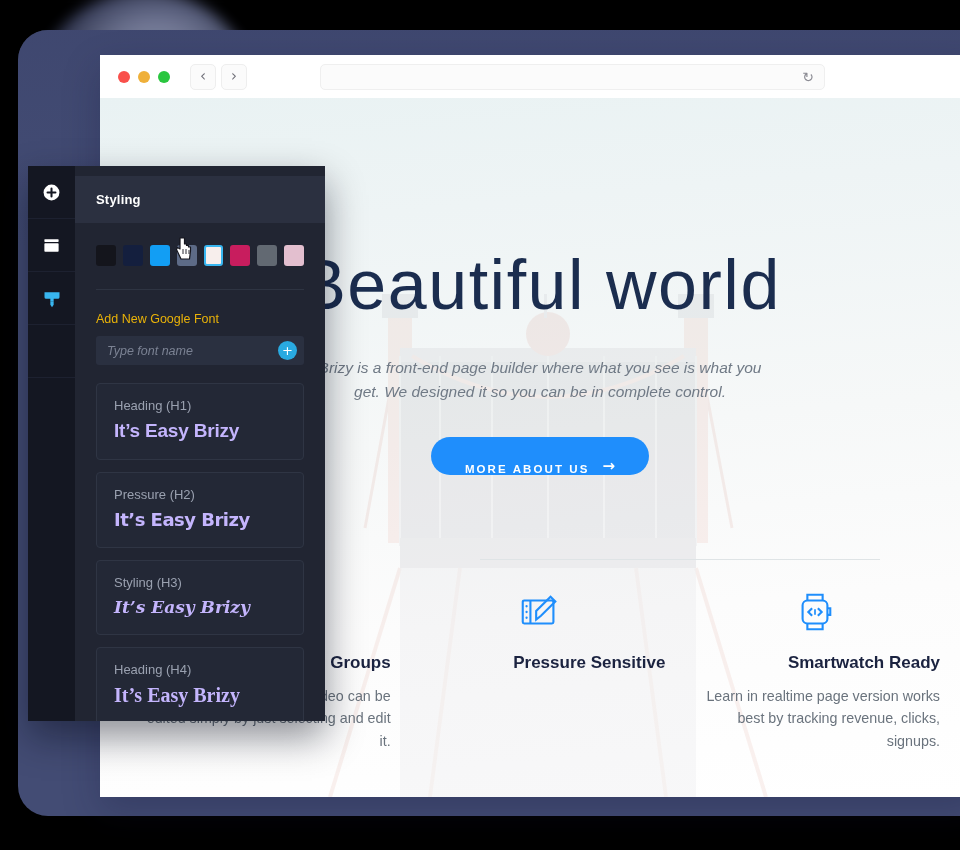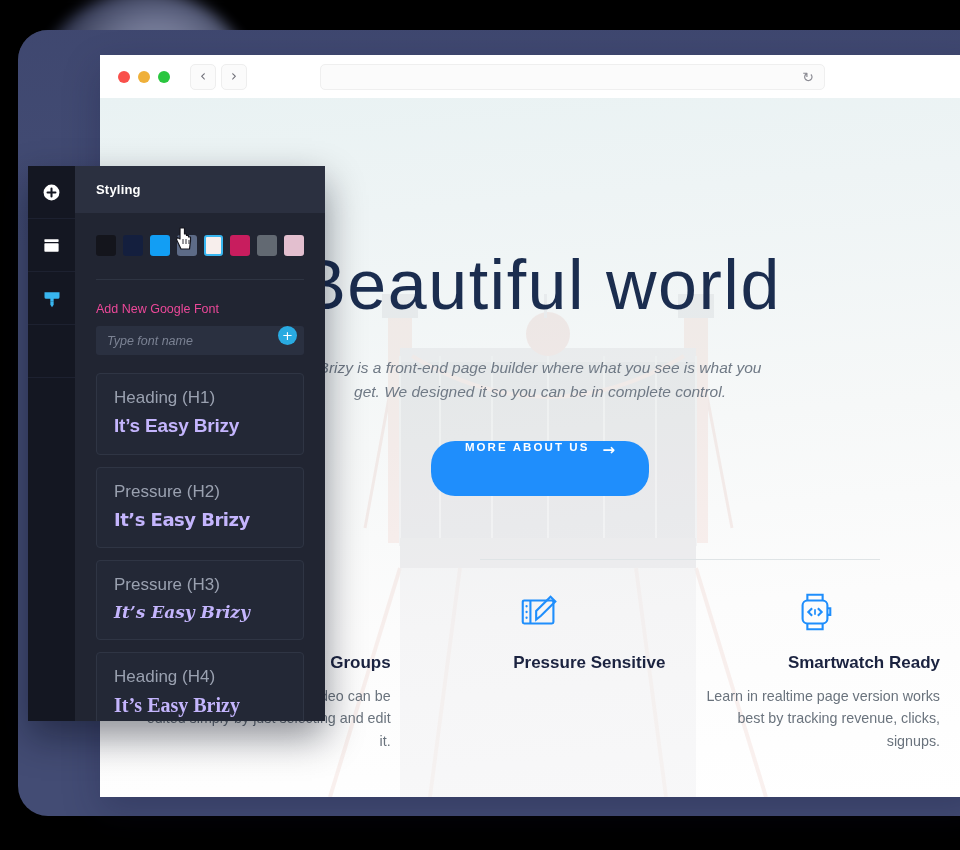--- a/index.html
+++ b/index.html
@@ -147,28 +147,28 @@
     margin: 36px auto 0;
     width: 470px;
     font-style: italic;
     font-size: 15.5px;
     line-height: 1.55;
     color: #707a86;
   }
   .cta-wrap { margin-top: 33px; }
   .cta {
     display: inline-flex;
-    align-items: flex-start;
+    align-items: flex-end;
     gap: 13px;
     background: #1f8efc;
     color: #ffffff;
     border: none;
     border-radius: 24px;
     padding: 0 34px;
-    height: 55px;
+    height: 38px;
     font-size: 11.5px;
     font-weight: bold;
     letter-spacing: 2.1px;
     cursor: pointer;
   }
   .cta .arrow { font-size: 15px; font-family: "DejaVu Sans", sans-serif; letter-spacing: 0; }
 
   .divider {
     position: absolute;
     left: 380px;
@@ -231,22 +231,22 @@
     flex: 1;
     background: #212532;
     display: flex;
     flex-direction: column;
     overflow: hidden;
   }
   .panel-head {
     height: 47px;
     background: #2b3040;
     display: flex;
-    align-items: center;
-    padding: 0 21px;
+    padding: 16px 21px;
+    margin-top: 10px;
   }
   .panel-head-title {
     color: #ffffff;
     font-size: 13px;
     font-weight: bold;
     letter-spacing: 0.2px;
   }
   .panel-body { padding: 22px 21px 0; flex: 1; overflow: hidden; position: relative; }
 
   .swatches { display: flex; gap: 7px; }
@@ -267,29 +267,30 @@
   }
 
   .rule {
     margin: 23px 0 0;
     height: 1px;
     background: #2e3442;
   }
 
   .field-label {
     margin-top: 22px;
-    color: #ec4899;
+    color: #eab308;
     font-size: 12.5px;
   }
   .font-input {
     margin-top: 10px;
     height: 29px;
     border-radius: 3px;
     background: #2a3040;
     display: flex;
+    align-items: center;
     padding: 0 7px 0 11px;
     position: relative;
   }
   .font-input input {
     flex: 1;
     background: transparent;
     border: none;
     outline: none;
     color: #8a91a2;
     font-style: italic;
@@ -311,21 +312,21 @@
   }
 
   .cards { margin-top: 18px; }
   .hcard {
     border: 1px solid #2f3544;
     border-radius: 4px;
     background: #232836;
     padding: 14px 17px 17px;
     margin-bottom: 12px;
   }
-  .hcard-label { color: #9aa1b0; font-size: 17px; }
+  .hcard-label { color: #9aa1b0; font-size: 13px; }
   .hcard-sample { color: #c4b5fd; margin-top: 7px; }
   .s-h1 { font-family: "Liberation Sans", sans-serif; font-weight: bold; font-size: 19px; letter-spacing: -0.2px; }
   .s-h2 { font-family: "DejaVu Sans", sans-serif; font-weight: bold; font-size: 18px; letter-spacing: -0.5px; }
   .s-h3 { font-family: "DejaVu Serif", serif; font-weight: bold; font-style: italic; font-size: 17px; }
   .s-h4 { font-family: "Liberation Serif", serif; font-weight: bold; font-size: 20px; }
 </style>
 </head>
 <body>
 
 <div id="stage">
@@ -503,21 +504,21 @@
             <div class="hcard-label">Heading (H1)</div>
             <div class="hcard-sample s-h1">It’s Easy Brizy</div>
           </div>
 
           <div class="hcard">
             <div class="hcard-label">Pressure (H2)</div>
             <div class="hcard-sample s-h2">It’s Easy Brizy</div>
           </div>
 
           <div class="hcard">
-            <div class="hcard-label">Pressure (H3)</div>
+            <div class="hcard-label">Styling (H3)</div>
             <div class="hcard-sample s-h3">It’s Easy Brizy</div>
           </div>
 
           <div class="hcard">
             <div class="hcard-label">Heading (H4)</div>
             <div class="hcard-sample s-h4">It’s Easy Brizy</div>
           </div>
 
         </div>
       </div>

